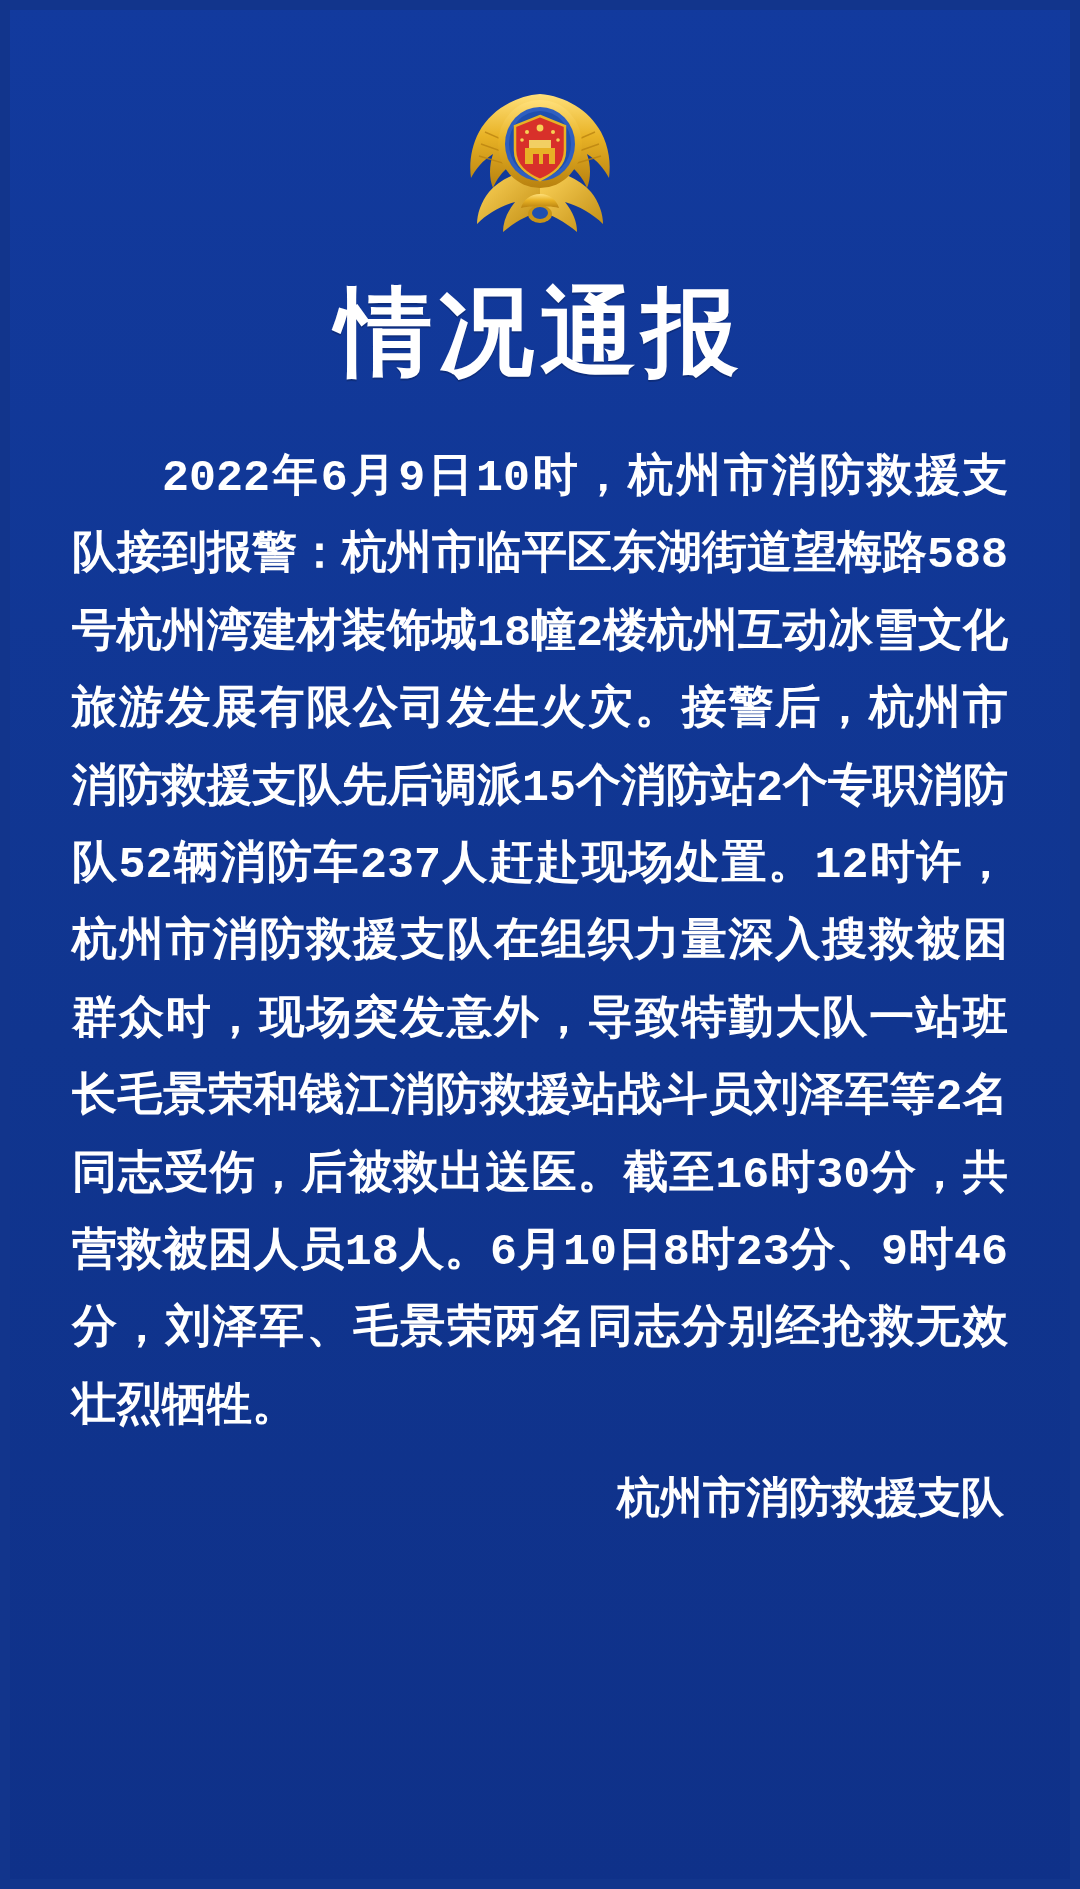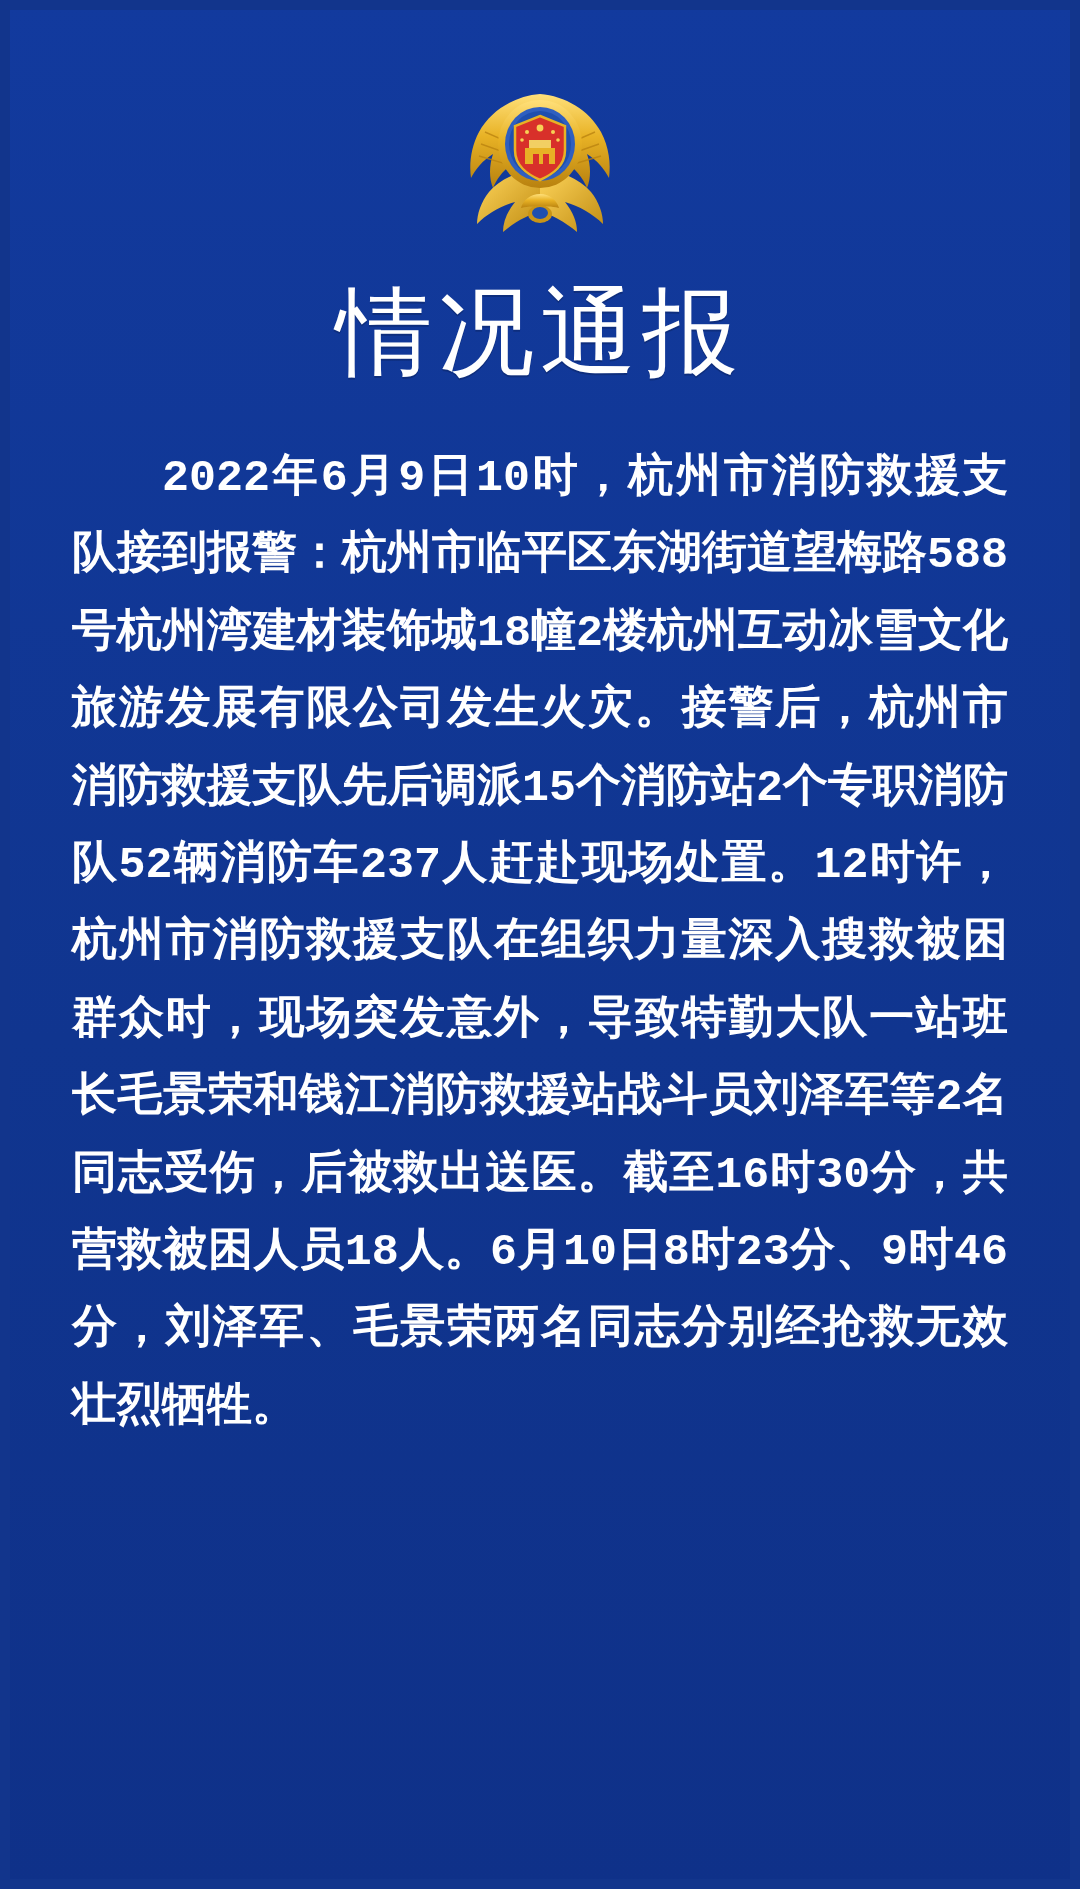--- a/index.html
+++ b/index.html
@@ -42,21 +42,21 @@
 
   
   .title {
     position: absolute;
     left: 0; right: 0;
     top: 282px;
     text-align: center;
     color: #ffffff;
     font-size: 96px;
     line-height: 1.05;
-    font-weight: normal;
+    font-weight: bold;
     letter-spacing: 6px;
     font-family: "DejaVu Sans", "Liberation Sans", sans-serif;
     text-shadow: 0 2px 0 rgba(0,0,0,0.18);
   }
 
   
   .body-text {
     position: absolute;
     left: 72px;
     right: 72px;
@@ -148,15 +148,16 @@
         <ellipse cx="95" cy="139" rx="8" ry="6" fill="#1f4fae"></ellipse>
       </svg>
     </div>
   </div>
 
   <div class="title">情况通报</div>
 
   <div class="body-text">2022年6月9日10时，杭州市消防救援支队接到报警：杭州市临平区东湖街道望梅路588号杭州湾建材装饰城18幢2楼杭州互动冰雪文化旅游发展有限公司发生火灾。接警后，杭州市消防救援支队先后调派15个消防站2个专职消防队52辆消防车237人赶赴现场处置。12时许，杭州市消防救援支队在组织力量深入搜救被困群众时，现场突发意外，导致特勤大队一站班长毛景荣和钱江消防救援站战斗员刘泽军等2名同志受伤，后被救出送医。截至16时30分，共营救被困人员18人。6月10日8时23分、9时46分，刘泽军、毛景荣两名同志分别经抢救无效壮烈牺牲。</div>
 
   <div class="signature">
+    <div>杭州市消防救援支队</div>
   </div>
 
 </div>
 
 </body></html>

